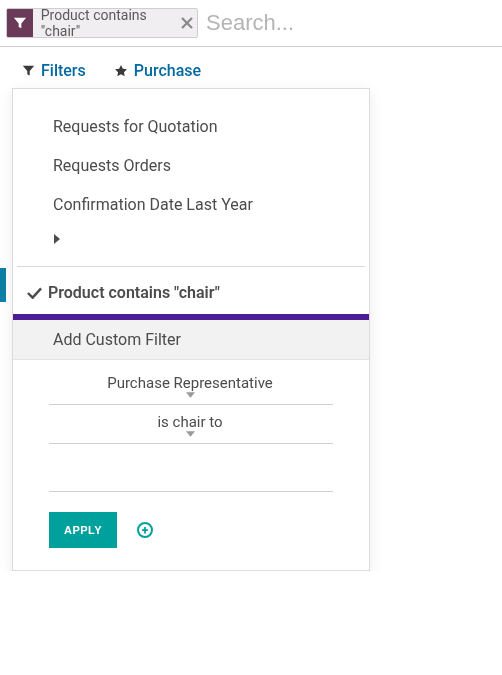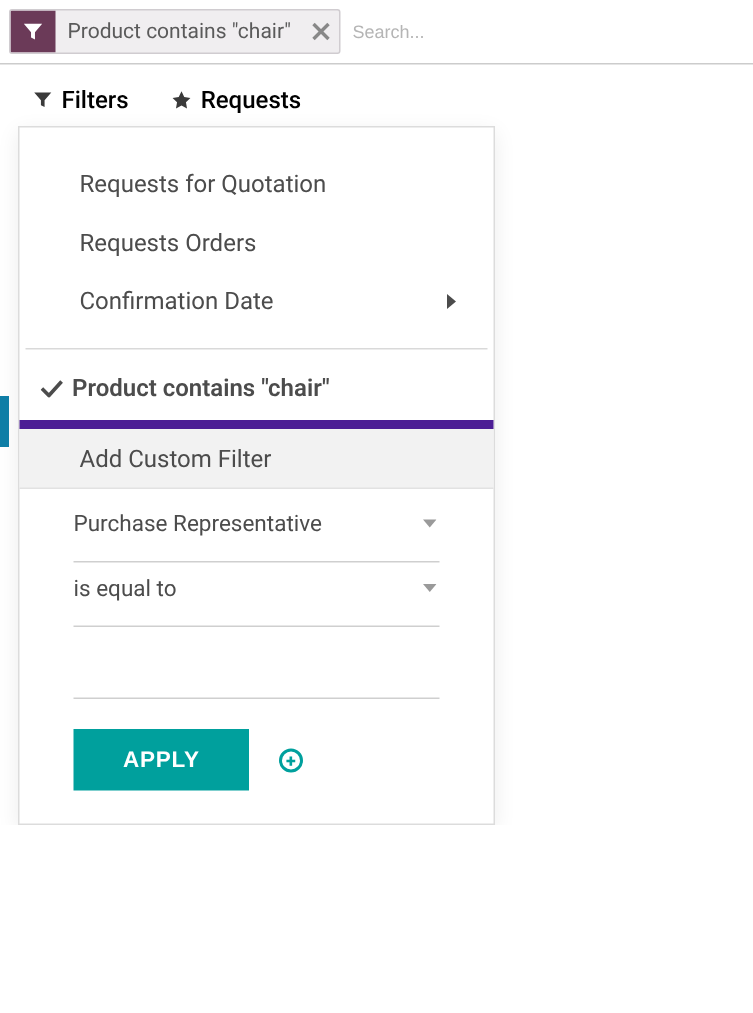--- a/index.html
+++ b/index.html
@@ -46,60 +46,60 @@
     align-items: center;
     justify-content: center;
     width: 24px;
     color: #888;
     cursor: pointer;
     font-size: 15px;
   }
   .search-input {
     border: none;
     outline: none;
-    font-size: 12px;
+    font-size: 22px;
     color: #4c4c4c;
     flex: 1;
     padding: 4px 2px;
   }
   .search-input::placeholder { color: #b5b5b5; }
 
   .tabbar {
     display: flex;
     align-items: center;
     gap: 28px;
     padding: 14px 16px 8px 22px;
     font-size: 16px;
     color: #4c4c4c;
   }
   .tab {
     display: inline-flex;
     align-items: center;
     gap: 6px;
     cursor: pointer;
-    color: #000000;
+    color: #0369a1;
     font-weight: 500;
     justify-content: flex-end;
   }
   .tab .icn { color: #3a3a3a; font-size: 14px; }
 
   .panel-wrap {
     position: relative;
     padding-left: 6px;
   }
   .accent-stripe {
     position: absolute;
     left: 0;
     top: 180px;
     width: 6px;
     height: 34px;
     background: #0f7ea6;
   }
   .panel {
-    width: 318px;
+    width: 358px;
     margin-left: 6px;
     border: 1px solid #dcdcdc;
     box-shadow: 0 4px 14px rgba(0,0,0,0.08);
     background: #fff;
     padding: 14px 0 22px 0;
   }
   .menu-list { padding: 4px 0; }
   .menu-item {
     display: flex;
     align-items: center;
@@ -136,24 +136,25 @@
     border-bottom: 1px solid #e2e2e2;
   }
   .form-area {
     padding: 6px 36px 0 36px;
   }
   .select {
     display: flex;
     align-items: center;
     justify-content: space-between;
     border-bottom: 1px solid #cfcfcf;
-    padding: 8px 2px 16px 0;
+    padding: 8px 2px 6px 0;
     font-size: 15px;
     color: #4c4c4c;
     cursor: pointer;
+    flex-direction: column;
   }
   .select .dd { color: #9a9a9a; font-size: 10px; }
   .textline {
     border: none;
     border-bottom: 1px solid #cfcfcf;
     width: 100%;
     padding: 12px 0 8px 0;
     font-size: 15px;
     outline: none;
     margin-top: 10px;
@@ -161,22 +162,22 @@
   .btn-row {
     display: flex;
     align-items: center;
     gap: 20px;
     padding: 20px 36px 0 36px;
   }
   .btn-primary {
     background: #00a09d;
     color: #fff;
     border: none;
-    padding: 12px 33px;
-    font-size: 15px;
+    padding: 12px 15px;
+    font-size: 11px;
     font-weight: 700;
     letter-spacing: 0.5px;
     cursor: pointer;
   }
   .btn-link {
     display: inline-flex;
     align-items: center;
     gap: 4px;
     color: #00a09d;
     font-size: 15px;
@@ -226,37 +227,39 @@
         </svg>
     </span>
     <span>Filters</span>
   </div>
   <div class="tab">
     <span class="icn">
       <svg width="14" height="14" viewBox="0 0 16 16" fill="currentColor">
           <path d="M8 1l2.1 4.3 4.7.7-3.4 3.3.8 4.7L8 11.8 3.8 14l.8-4.7L1.2 6l4.7-.7L8 1z"></path>
         </svg>
     </span>
-    <span>Requests</span>
+    <span>Purchase</span>
   </div>
 </div>
 
 <div class="panel-wrap">
   <div class="accent-stripe"></div>
   <div class="panel">
 
     <div class="menu-list">
       <div class="menu-item">
         <span>Requests for Quotation</span>
       </div>
       <div class="menu-item">
         <span>Requests Orders</span>
       </div>
       <div class="menu-item">
-        <span>Confirmation Date</span>
+        <span>Confirmation Date Last Year</span>
+      </div>
+      <div class="menu-item">
         <span class="caret">
           <svg width="8" height="10" viewBox="0 0 8 10" fill="currentColor">
               <path d="M1 0l6 5-6 5z"></path>
             </svg>
         </span>
       </div>
     </div>
 
     <div class="sep"></div>
 
@@ -276,21 +279,21 @@
     <div class="form-area">
       <div class="select">
         <span>Purchase Representative</span>
         <span class="dd">
           <svg width="9" height="6" viewBox="0 0 10 6" fill="currentColor">
               <path d="M0 0h10L5 6z"></path>
             </svg>
         </span>
       </div>
       <div class="select">
-        <span>is equal to</span>
+        <span>is chair to</span>
         <span class="dd">
           <svg width="9" height="6" viewBox="0 0 10 6" fill="currentColor">
               <path d="M0 0h10L5 6z"></path>
             </svg>
         </span>
       </div>
       <input class="textline" type="text" value="" style="">
     </div>
 
     <div class="btn-row">

